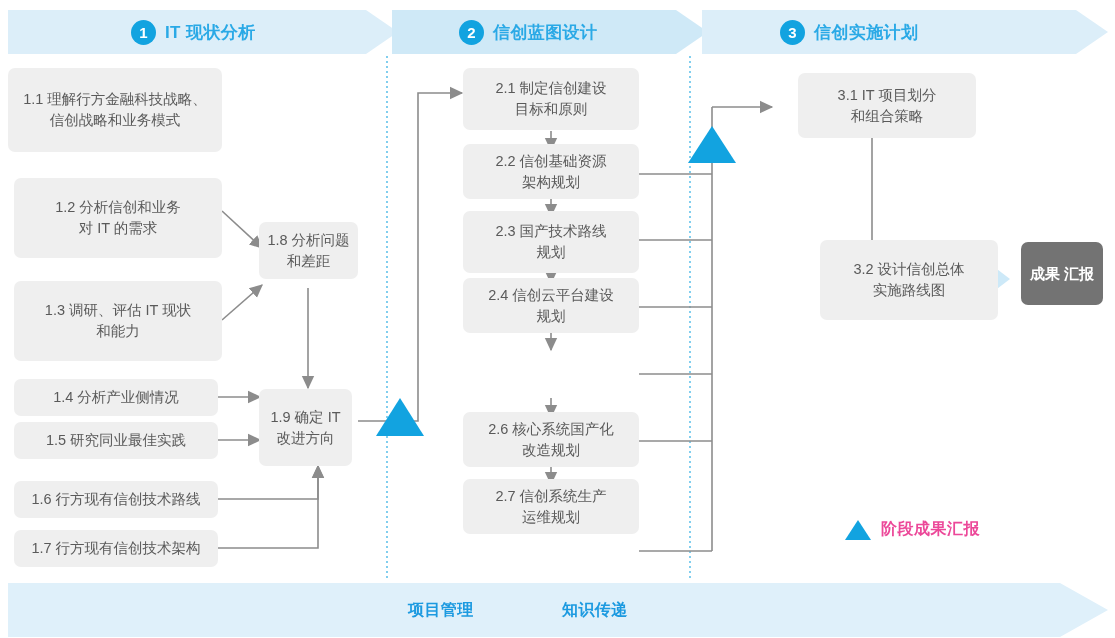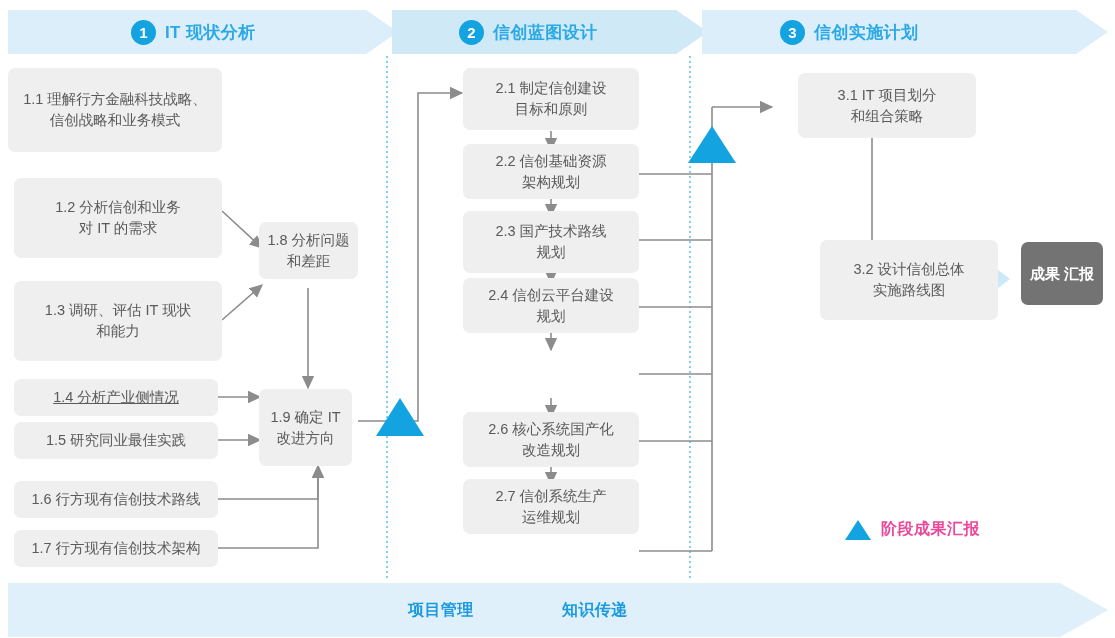--- a/index.html
+++ b/index.html
@@ -207,21 +207,21 @@
       <span>1.2 分析信创和业务</span>
       <span>对 IT 的需求</span>
     </div>
   </div>
   <div class="node" style="left:14px;top:281px;width:208px;height:80px;">
     <div>
       <span>1.3 调研、评估 IT 现状</span>
       <span>和能力</span>
     </div>
   </div>
-  <div class="node" style="left:14px;top:379px;width:204px;height:37px;text-decoration:underline;">
+  <div class="node" style="left:14px;top:379px;width:204px;height:37px;">
     <span>1.4 分析产业侧情况</span>
   </div>
   <div class="node" style="left:14px;top:422px;width:204px;height:37px;">
     <span>1.5 研究同业最佳实践</span>
   </div>
   <div class="node" style="left:14px;top:481px;width:204px;height:37px;">
     <span>1.6 行方现有信创技术路线</span>
   </div>
   <div class="node" style="left:14px;top:530px;width:204px;height:37px;">
     <span>1.7 行方现有信创技术架构</span>

